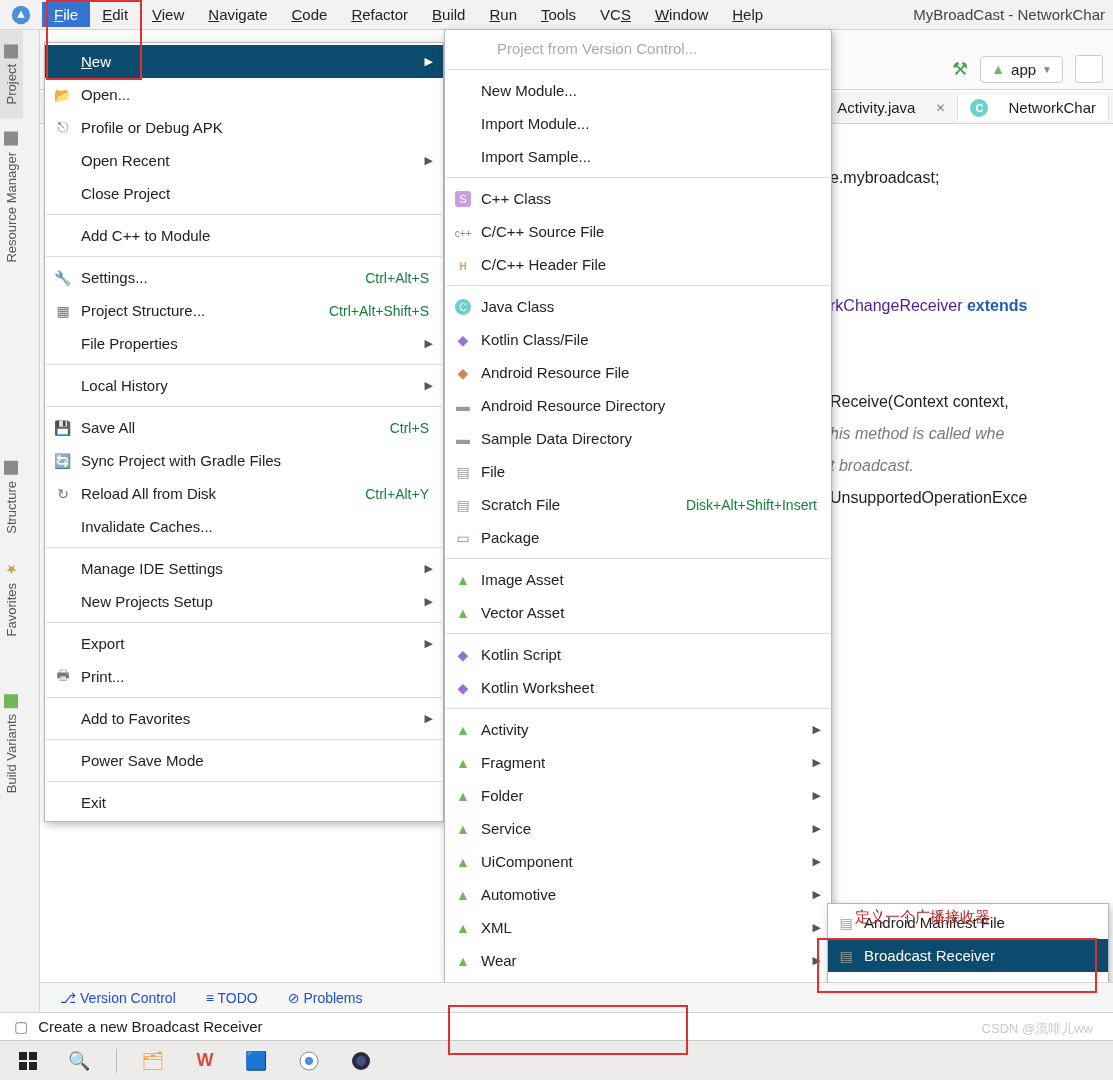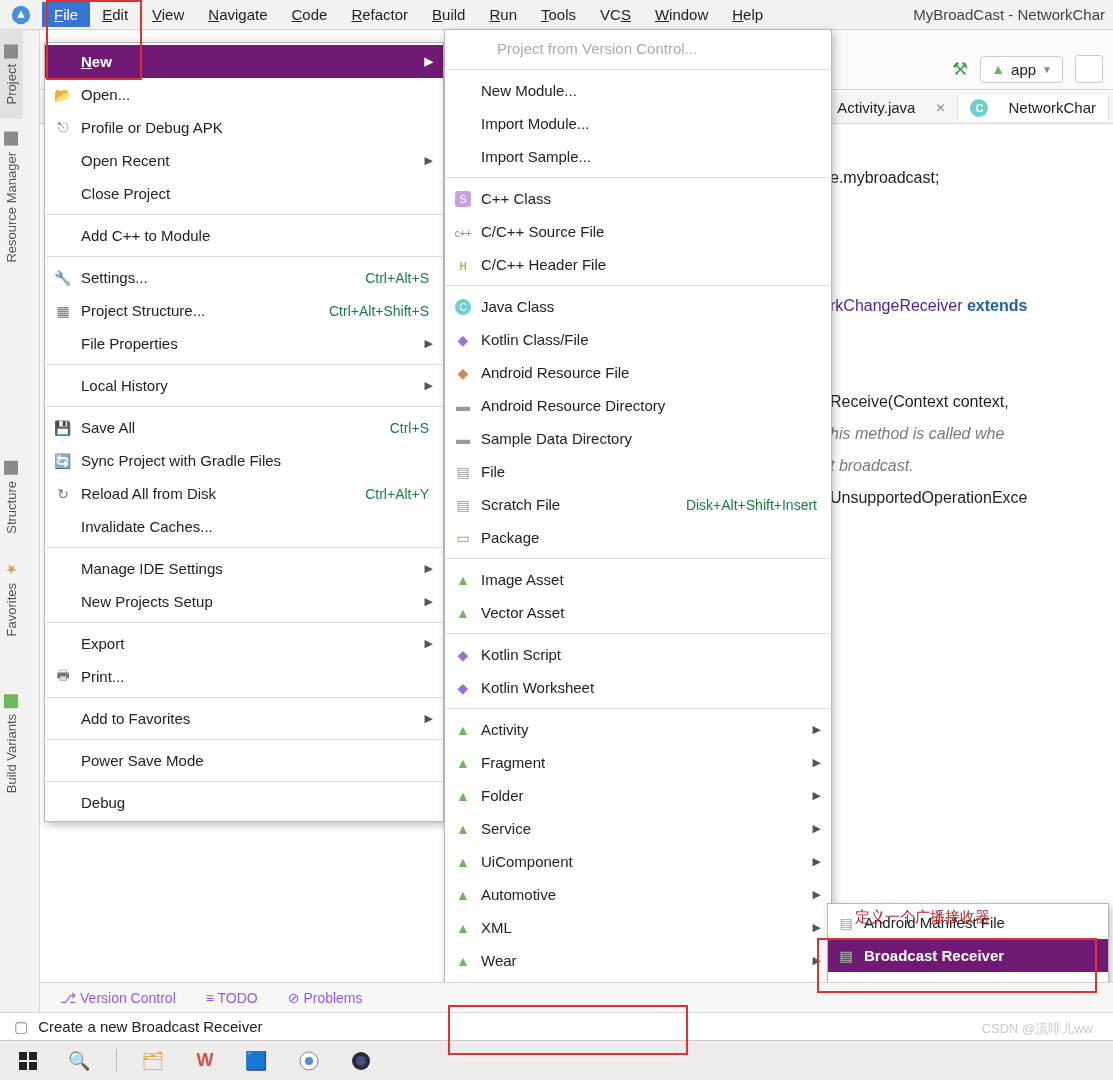--- a/index.html
+++ b/index.html
@@ -37,40 +37,40 @@
 
 
 .code { position:absolute; left:830px; top:130px; right:0; font-family:Consolas,monospace; font-size:16px; line-height:32px; color:#222; white-space:pre; }
 .code .kw { color:#1e5eb3; font-weight:bold; }
 .code .cmt { color:#7a7a7a; font-style:italic; }
 .code .clsname { color:#4c1d95; }
 
 
 .menu { position:absolute; background:#fff; border:1px solid #b8b8b8; box-shadow:2px 3px 8px rgba(0,0,0,.25); padding:2px 0; }
 .menu .row { display:flex; align-items:center; height:33px; padding:0 14px 0 36px; position:relative; white-space:nowrap; }
-.menu .row.sel { background:#701a75; color:#fff;font-weight:bold; }
+.menu .row.sel { background:#0c4a6e; color:#fff; }
 .menu .row .label { flex:1; }
 .menu .row .shortcut { color:#15803d; margin-left:24px; font-size:14px; }
 .menu .row .arrow { position:absolute; right:10px; font-size:11px; color:#555; }
 .menu .row.sel .arrow { color:#fff; }
 .menu .row .ico { position:absolute; left:8px; width:20px; text-align:center; color:#777; font-size:14px; }
 .menu .sep { height:1px; background:#dcdcdc; margin:4px 1px; }
 .menu .row.disabled { color:#aaa;margin-left:16px; }
 
 .file-menu { left:44px; top:42px; width:400px; }
 .new-menu  { left:444px; top:29px; width:388px; }
 .other-menu{ left:827px; top:903px; width:282px; }
 
 
 .red-box2 { position:absolute; left:448px; top:1005px; width:240px; height:50px; border:2px solid #e03030; pointer-events:none; z-index:60; }
 .red-box3 { position:absolute; left:817px; top:938px; width:280px; height:55px; border:2px solid #e03030; pointer-events:none; z-index:60; }
 .red-note { position:absolute; left:855px; top:860px; color:#b91c1c; font-size:15px;margin-top:48px; }
 
 
-.bottom-tools { position:absolute; left:40px; bottom:68px; right:0; height:30px; background:#f6f6f6; border-top:1px solid #d4d4d4; display:flex; align-items:center; gap:30px; padding-left:20px; color:#8b5cf6; font-size:14px; }
+.bottom-tools { position:absolute; left:40px; bottom:68px; right:0; height:30px; background:#f6f6f6; border-top:1px solid #d4d4d4; display:flex; align-items:center; gap:30px; padding-left:20px; color:#1d4ed8; font-size:14px; }
 .status { position:absolute; left:0; bottom:40px; right:0; height:28px; background:#fff; border-top:1px solid #d4d4d4; display:flex; align-items:center; padding-left:14px; gap:10px; font-size:15px; }
 .status .sqico { color:#888; }
 
 
 .taskbar { position:absolute; left:0; bottom:0; right:0; height:40px; background:#eeecea; border-top:1px solid #ccc; display:flex; align-items:center; gap:20px; padding-left:12px; }
 .taskbar .tb { width:32px; height:32px; display:flex; align-items:center; justify-content:center; font-size:18px; }
 .taskbar .win { color:#222; }
 .taskbar .divider { width:1px; height:24px; background:#bbb; }
 
 .watermark { position:absolute; right:20px; bottom:42px; color:#c9c9c9; font-size:13px; }
@@ -253,21 +253,21 @@
       <div class="row">
         <span class="label">Add to Favorites</span>
         <span class="arrow">▶</span>
       </div>
       <div class="sep"></div>
       <div class="row">
         <span class="label">Power Save Mode</span>
       </div>
       <div class="sep"></div>
       <div class="row">
-        <span class="label">Debug</span>
+        <span class="label">Exit</span>
       </div>
     </div>
 </div>
 
 <div class="menu new-menu" id="new-menu">
     <div class="row disabled">
       <span class="ico"></span>
       <span class="label">Project from Version Control...</span>
     </div>
     <div class="sep"></div>

